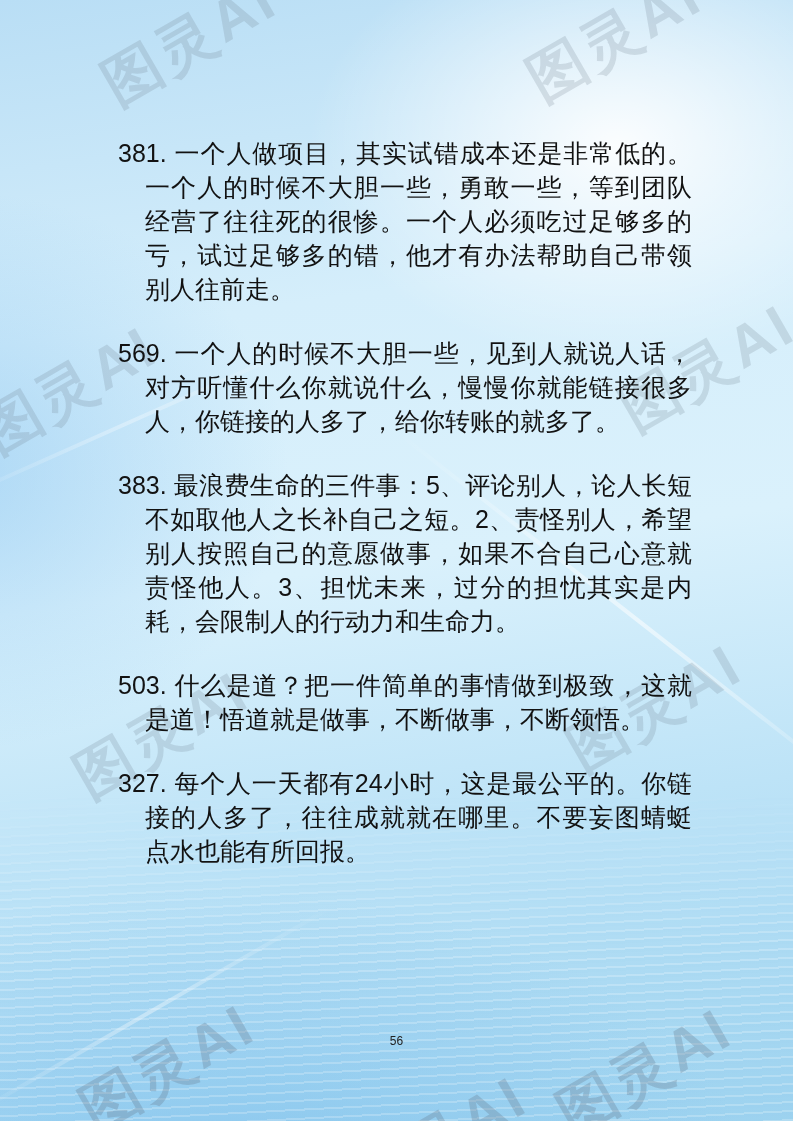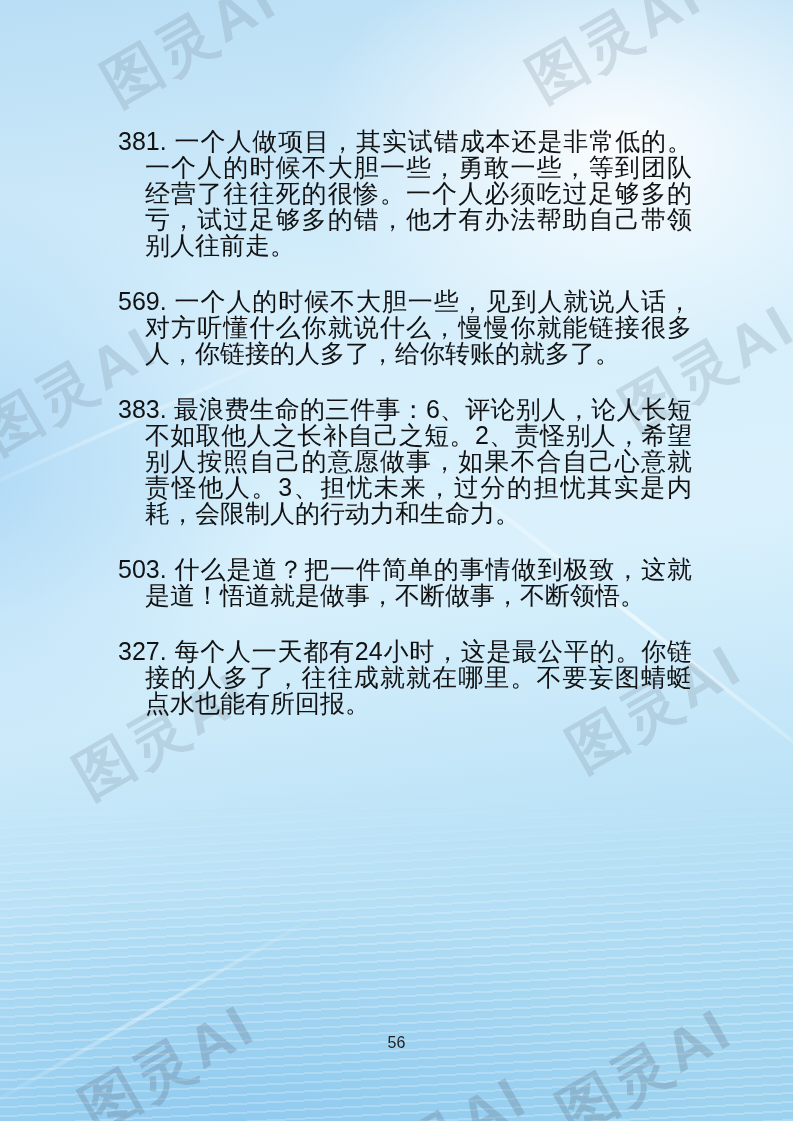--- a/index.html
+++ b/index.html
@@ -63,37 +63,37 @@
   .wm.dark { color: rgba(96, 112, 128, 0.27); }
 
   .content {
     position: absolute;
     left: 118px;
     top: 128px;
     width: 574px;
   }
   .quote-item {
     font-size: 25px;
-    line-height: 26px;
+    line-height: 34px;
     color: #121212;
-    margin: 0 0 30px 0;
+    margin: 8px 0 30px 0;
     padding-left: 27px;
     text-indent: -27px;
     text-align: justify;
     text-justify: inter-ideograph;
   }
   .quote-item .num { display: inline; }
 
   .page-number {
     position: absolute;
     top: 1034px;
     left: 0;
     right: 0;
     text-align: center;
-    font-size: 16px;
+    font-size: 12px;
     color: #222;
   }
 </style>
 </head>
 <body>
 
 <div class="page">
 
   <div class="streaks"></div>
   <div class="silk-line silk-1"></div>
@@ -106,20 +106,20 @@
   <div class="wm" style="left:708px; top:368px;">图灵AI</div>
   <div class="wm" style="left:162px; top:735px;">图灵AI</div>
   <div class="wm" style="left:655px; top:708px;">图灵AI</div>
   <div class="wm dark" style="left:168px; top:1068px;">图灵AI</div>
   <div class="wm dark" style="left:645px; top:1072px;">图灵AI</div>
   <div class="wm dark" style="left:440px; top:1140px;">图灵AI</div>
 
   <main class="content">
     <div class="quote-item"><span class="num">381.</span> <span class="txt">一个人做项目，其实试错成本还是非常低的。一个人的时候不大胆一些，勇敢一些，等到团队经营了往往死的很惨。一个人必须吃过足够多的亏，试过足够多的错，他才有办法帮助自己带领别人往前走。</span></div>
     <div class="quote-item"><span class="num">569.</span> <span class="txt">一个人的时候不大胆一些，见到人就说人话，对方听懂什么你就说什么，慢慢你就能链接很多人，你链接的人多了，给你转账的就多了。</span></div>
-    <div class="quote-item"><span class="num">383.</span> <span class="txt">最浪费生命的三件事：6、评论别人，论人长短不如取他人之长补自己之短。2、责怪别人，希望别人按照自己的意愿做事，如果不合自己心意就责怪他人。3、担忧未来，过分的担忧其实是内耗，会限制人的行动力和生命力。</span></div>
+    <div class="quote-item"><span class="num">383.</span> <span class="txt">最浪费生命的三件事：5、评论别人，论人长短不如取他人之长补自己之短。2、责怪别人，希望别人按照自己的意愿做事，如果不合自己心意就责怪他人。3、担忧未来，过分的担忧其实是内耗，会限制人的行动力和生命力。</span></div>
     <div class="quote-item"><span class="num">503.</span> <span class="txt">什么是道？把一件简单的事情做到极致，这就是道！悟道就是做事，不断做事，不断领悟。</span></div>
     <div class="quote-item"><span class="num">327.</span> <span class="txt">每个人一天都有24小时，这是最公平的。你链接的人多了，往往成就就在哪里。不要妄图蜻蜓点水也能有所回报。</span></div>
   </main>
 
   <footer class="page-number">56</footer>
 
 </div>
 
 </body></html>

